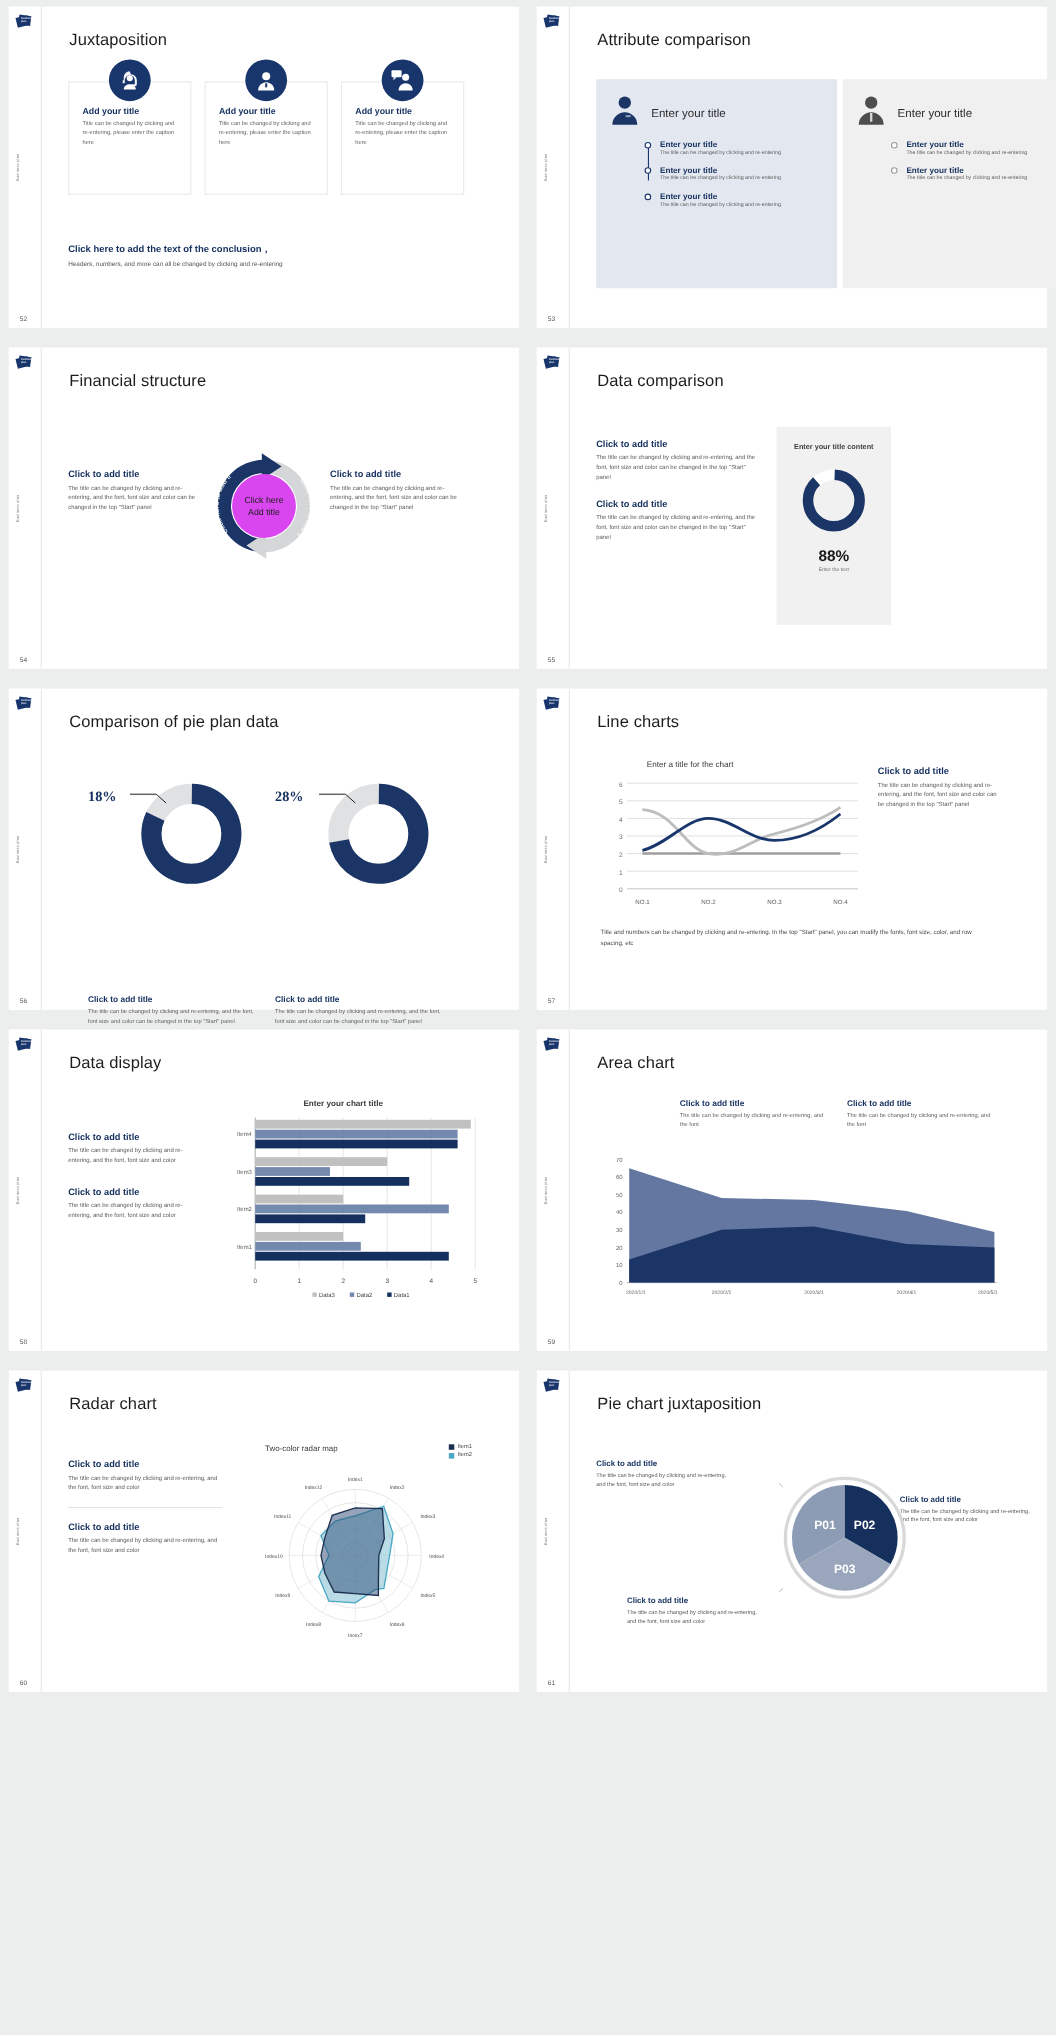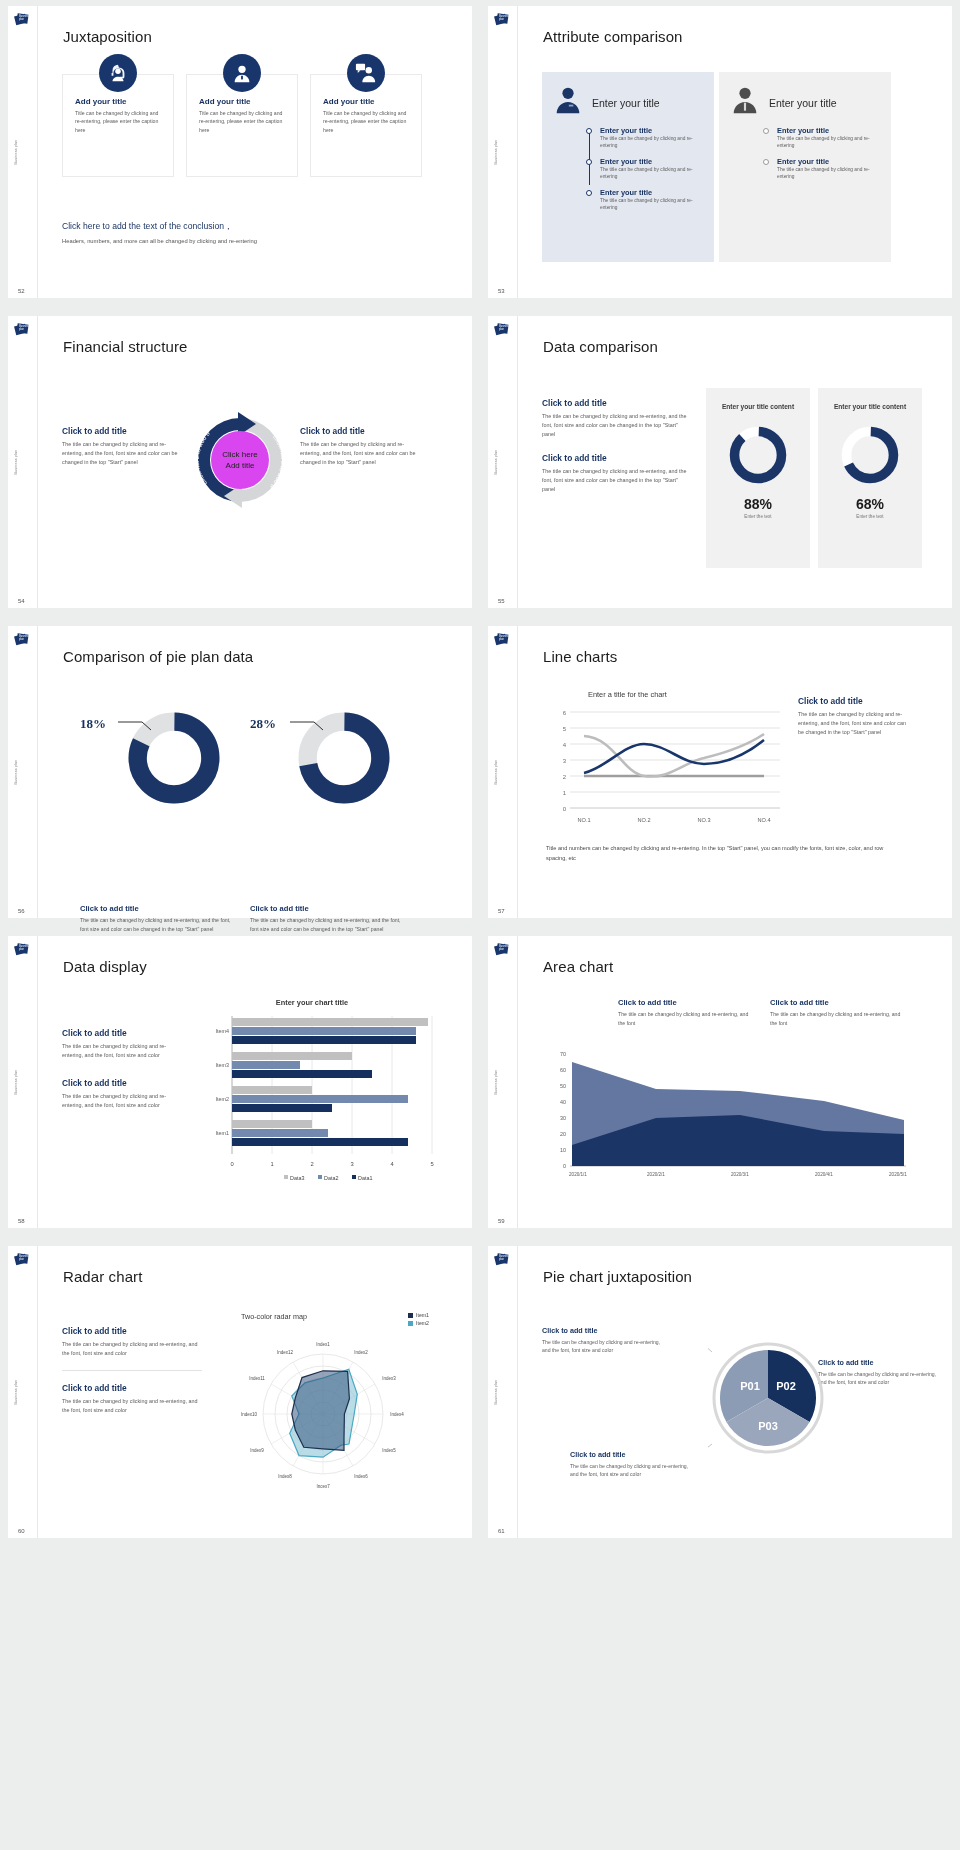--- a/index.html
+++ b/index.html
@@ -38,26 +38,26 @@
   p.cd { font-size:5.4px; color:#5c5c5c; line-height:9px; }
 
   
   .jx-cards { position:absolute; left:24px; top:68px; display:flex; gap:12px; }
   .jx-card { width:112px; height:103px; border:1px solid #eaeaea; padding:22px 12px 0 12px; }
   .jx-card h4 { font-size:8px; font-weight:bold; color:#15305f; margin-bottom:3px;}
   .jx-card p { font-size:5.2px; color:#5e5e5e; line-height:8.3px; }
   .jx-circle { position:absolute; width:38px; height:38px; border-radius:50%; background:#18356c; top:48px;
      display:flex; align-items:center; justify-content:center; color:#fff; font-size:18px; }
   .concl { position:absolute; left:24px; top:215px; }
-  .concl .h { font-size:8.6px; font-weight:normal; color:#15305f; }
+  .concl .h { font-size:8.6px; font-weight:bold; color:#15305f; }
   .concl .s { font-size:5.8px; color:#555; margin-top:5px; }
 
   
   .ac-wrap { position:absolute; left:24px; top:66px; display:flex; gap:5px;}
-  .ac-panel { width:172px; height:190px; padding:12px 10px; position:relative; }
+  .ac-panel { width:219px; height:190px; padding:12px 10px; position:relative; }
   .ac-panel.blue { background:#e3e7ef; }
   .ac-panel.gray { background:#f0f0f0; }
   .ac-head { display:flex; align-items:center; gap:8px; }
   .ac-head .ava { font-size:30px; line-height:30px; }
   .ac-head .t { font-size:10.5px; color:#2b2b2b; }
   .ac-list { margin-top:5px; margin-left:34px; position:relative; }
   .ac-item { position:relative; padding-left:14px; margin-bottom:7px; }
   .ac-item h5 { font-size:7.4px; font-weight:bold; color:#15305f; }
   .ac-item p { font-size:4.8px; color:#5e5e5e; line-height:7.4px; }
   .dot { position:absolute; left:0; top:2px; width:6px; height:6px; border-radius:50%; border:1.3px solid #18356c; background:#fff; }
@@ -330,29 +330,20 @@
           </div>
         </div>
         <div class="dc-cards">
           <div class="dc-card">
             <div class="h">Enter your title content</div>
             <svg class="ring" width="62" height="62" viewBox="0 0 42 42">
               <circle cx="21" cy="21" r="15.9" fill="none" stroke="#ffffff" stroke-width="6.5"></circle>
               <circle cx="21" cy="21" r="15.9" fill="none" stroke="#1b3566" stroke-width="6.5" stroke-dasharray="87.9 12.1" stroke-dashoffset="25" stroke-linecap="butt"></circle>
             </svg>
             <div class="pct">88%</div>
-            <div class="sub">Enter the text</div>
-          </div>
-          <div class="dc-card">
-            <div class="h">Enter your title content</div>
-            <svg class="ring" width="62" height="62" viewBox="0 0 42 42">
-              <circle cx="21" cy="21" r="15.9" fill="none" stroke="#ffffff" stroke-width="6.5"></circle>
-              <circle cx="21" cy="21" r="15.9" fill="none" stroke="#1b3566" stroke-width="6.5" stroke-dasharray="68 32" stroke-dashoffset="25" stroke-linecap="butt"></circle>
-            </svg>
-            <div class="pct">68%</div>
             <div class="sub">Enter the text</div>
           </div>
         </div>
       </div>
       <div class="pnum">55</div>
     </div>
   </div>
 
   <div class="cell">
     <div class="slide">

